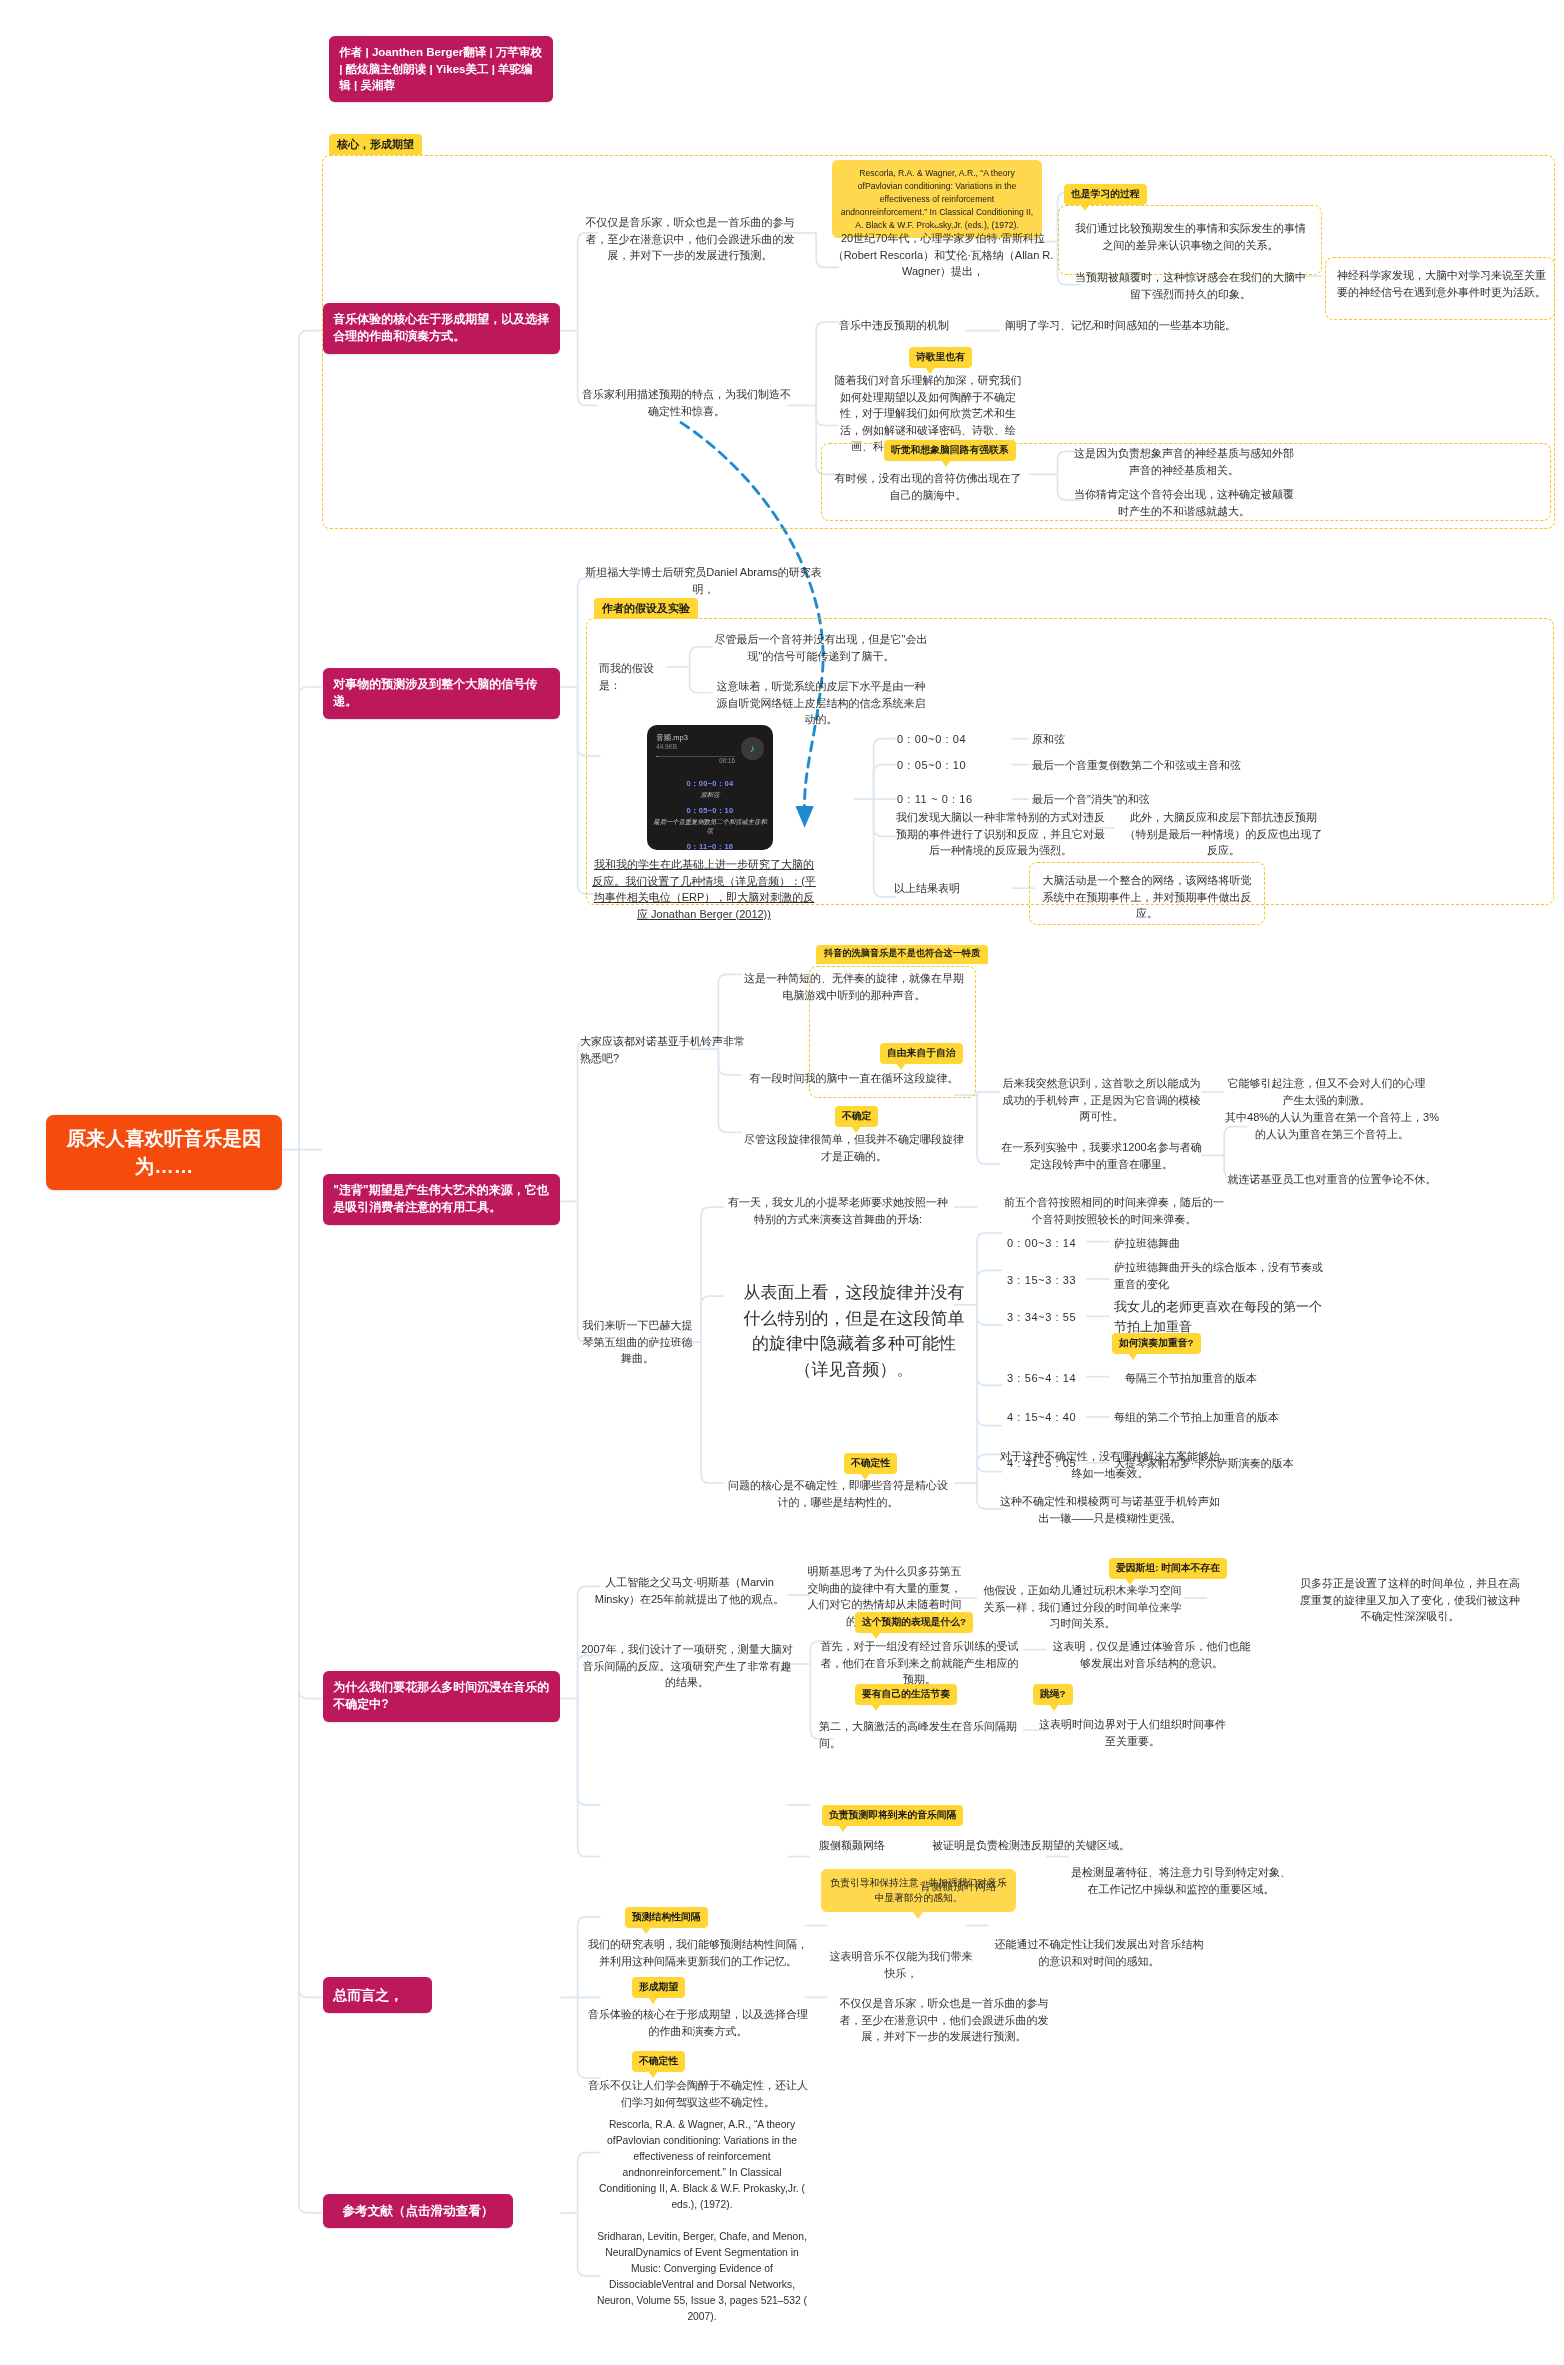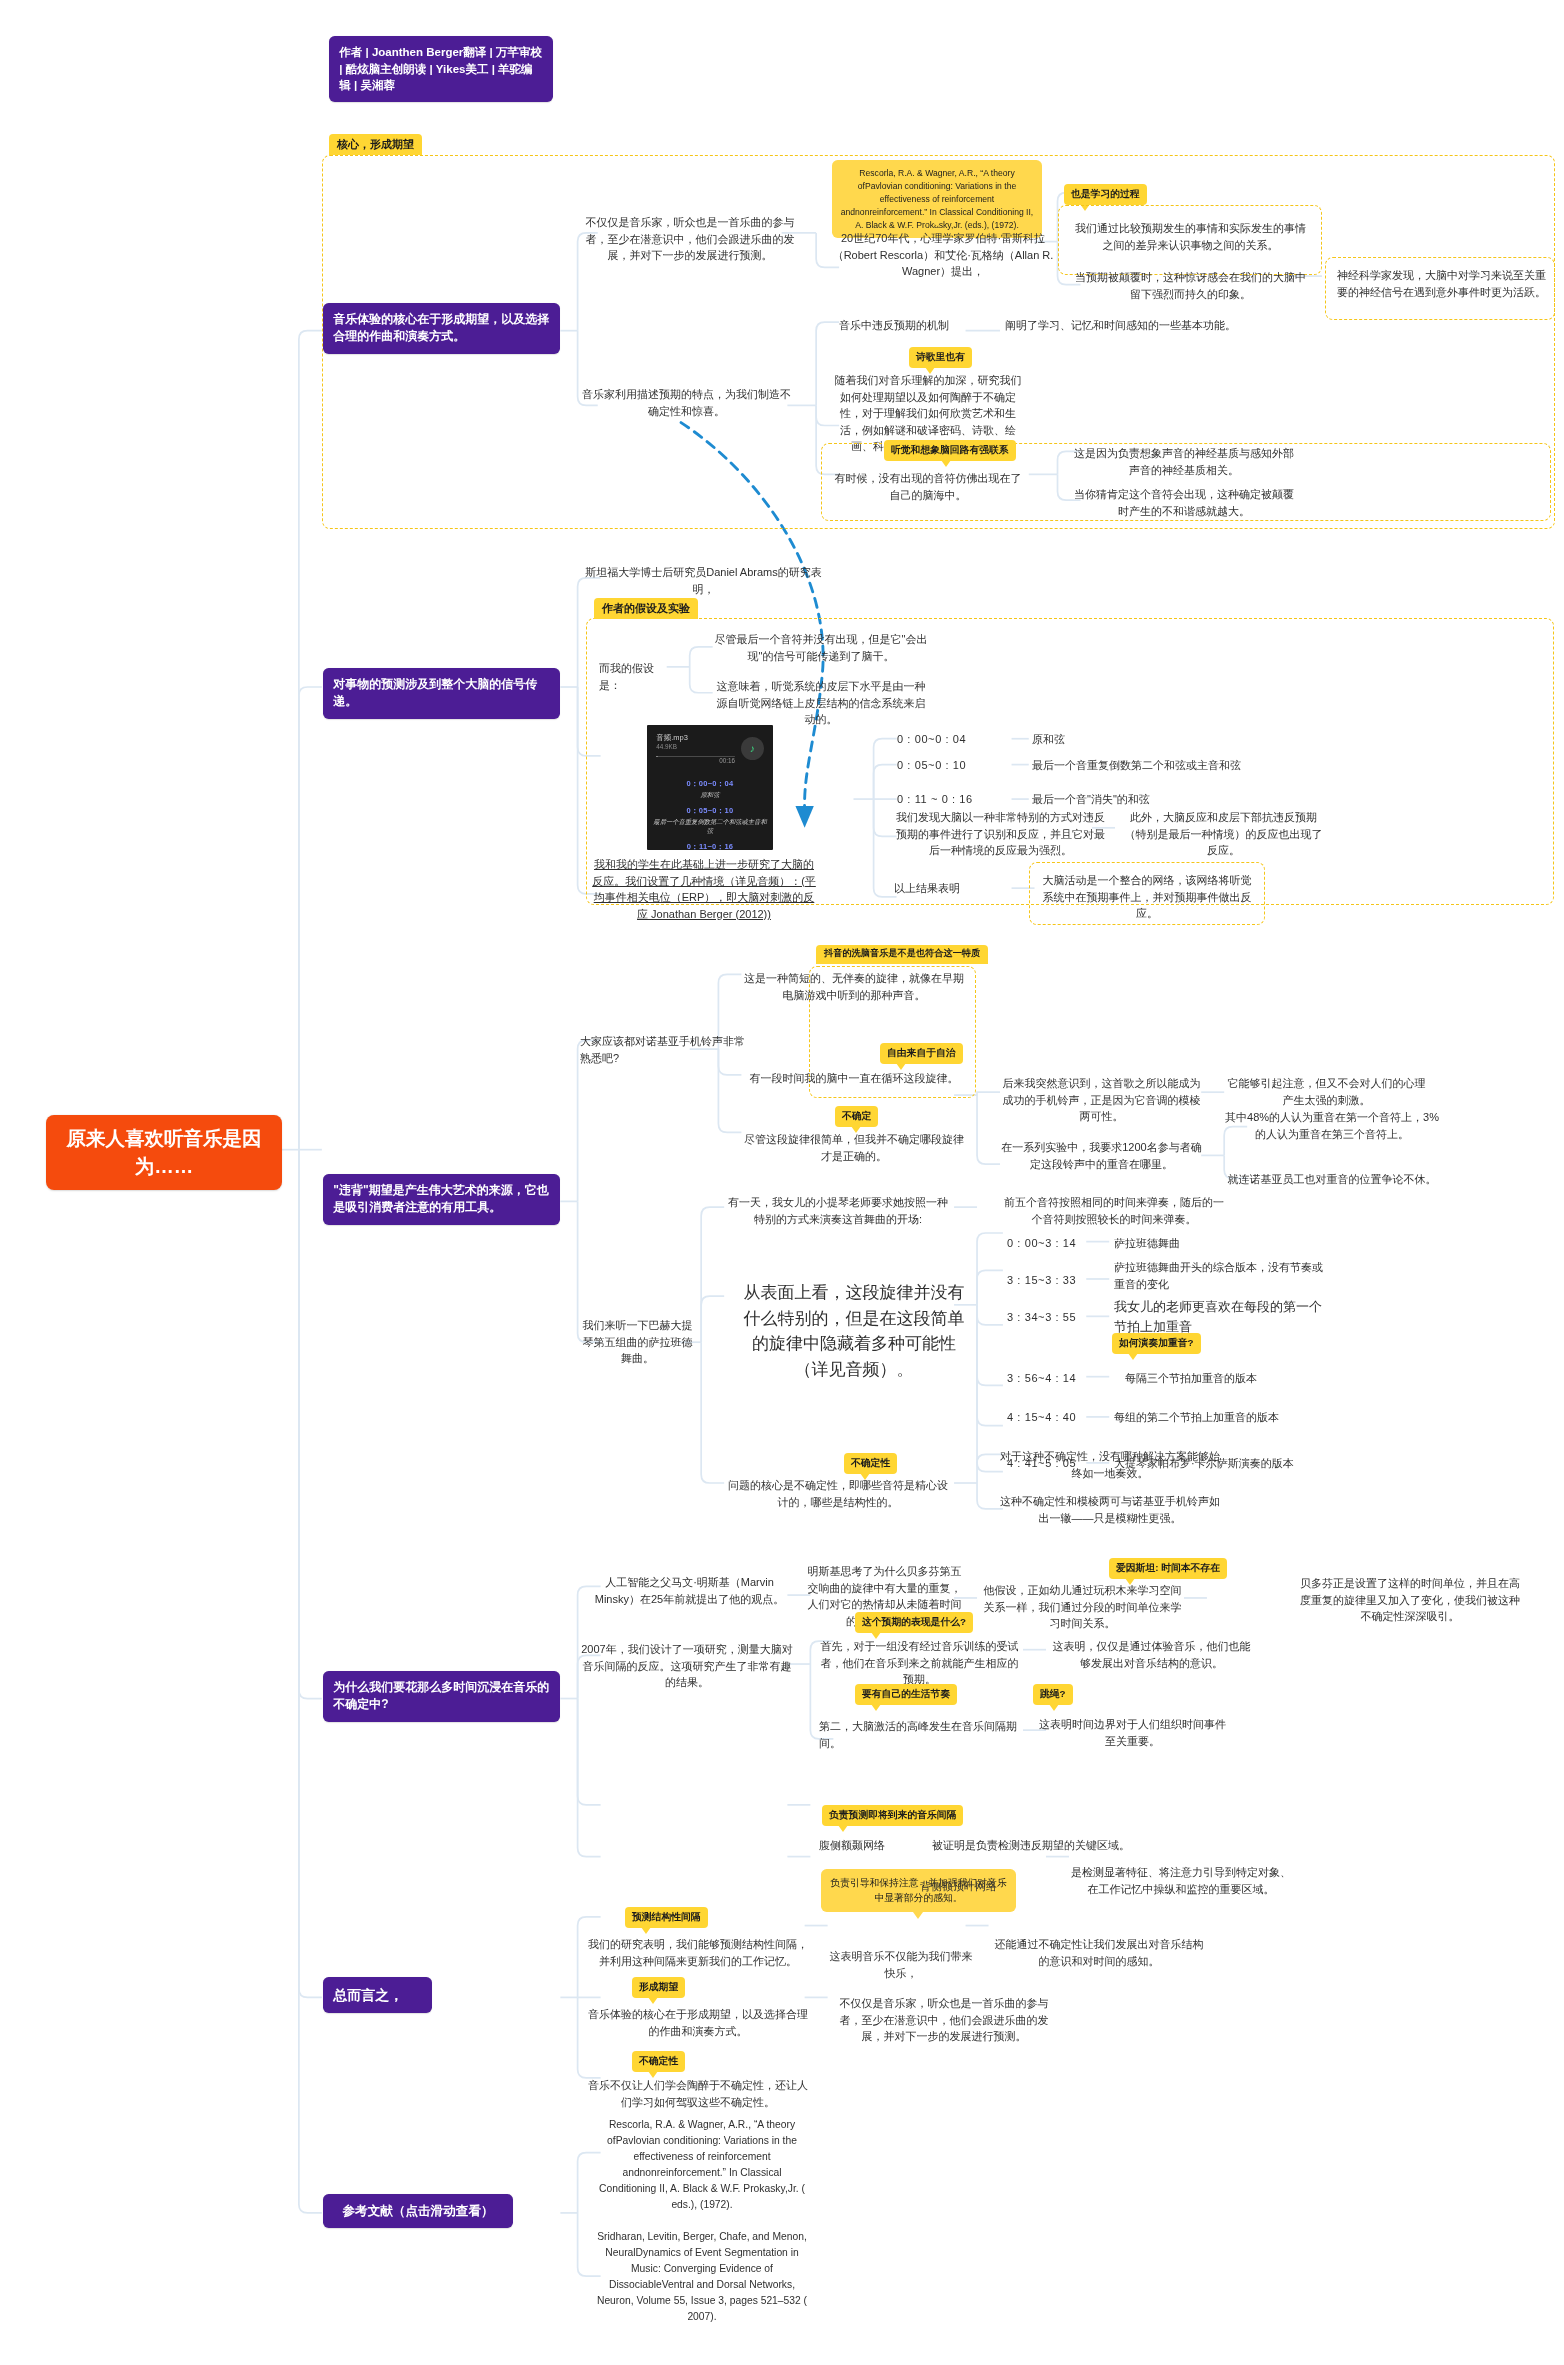--- a/index.html
+++ b/index.html
@@ -11,21 +11,21 @@
     overflow: hidden;
     color: #2b2b2b;
   }
   .canvas { position:absolute; inset:0; }
   svg.links { position:absolute; left:0; top:0; width:1565px; height:2366px; pointer-events:none; }
 
   
   .node { position:absolute; }
 
   .blue-box {
-    background:#4c1d95; color:#fff; border-radius:5.7px;
+    background:#be185d; color:#fff; border-radius:5.7px;
     font-weight:bold; line-height:1.45; padding:8px 10.3px;
     box-shadow:0 0.6px 1.1px rgba(0,0,0,.12);
   }
   .orange-box {
     background:#f54b0d; color:#fff; border-radius:8px;
     font-weight:bold; line-height:1.4; padding:10.3px 11.5px;
     text-align:center;
     box-shadow:0 0.6px 1.7px rgba(0,0,0,.15);
   }
   .plain {
@@ -60,21 +60,21 @@
     position:absolute; border:1.7px dashed #f5c518; border-radius:8px;
     background:transparent;
   }
   .frame-tab {
     position:absolute; background:#ffd633; color:#1c1c1c; font-weight:bold;
     border-radius:4px 4px 0 0; padding:3.4px 8px; line-height:1.3; white-space:nowrap;
   }
 
   
   .audio-card {
-    background:#1b1b1b; border-radius:1px; color:#fff; position:relative;
+    background:#1b1b1b; border-radius:10px; color:#fff; position:relative;
     overflow:hidden;
   }
   .audio-top { padding:8px 9.2px 5.7px; display:flex; align-items:center; gap:5.7px; }
   .audio-title { font-size:7.5px; color:#cfcfcf; }
   .audio-bar { height:1.7px; background:#4a4a4a; border-radius:1.1px; flex:1; position:relative; }
   .audio-bar::before{content:"";position:absolute;left:0;top:0;height:100%;width:2%;background:#8a8a8a;border-radius:1.1px;}
   .audio-dur { font-size:6.3px; color:#9a9a9a; }
   .spk {
     width:23px;height:23px;border-radius:50%;background:#3a3a3a;
     display:flex;align-items:center;justify-content:center;color:#3ddc84;font-size:10.3px;

